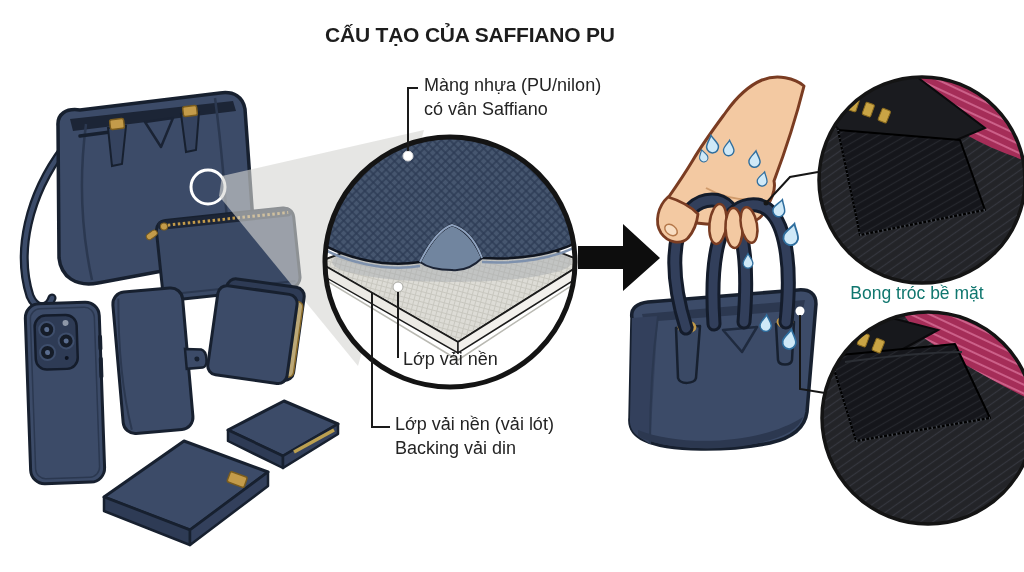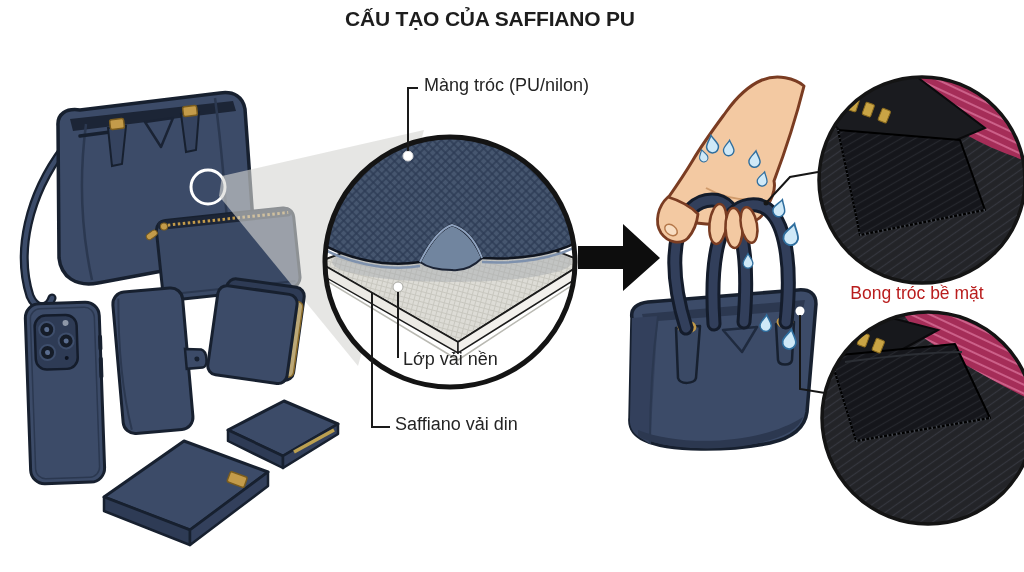--- a/index.html
+++ b/index.html
@@ -3,28 +3,28 @@
 <meta charset="utf-8">
 <style>
   html,body{margin:0;padding:0;background:#fff;}
   .stage{
     position:relative;width:1024px;height:572px;background:#ffffff;
     font-family:"Liberation Sans",sans-serif;overflow:hidden;
   }
   .stage svg{position:absolute;left:0;top:0;}
   .txt{position:absolute;color:#222;}
   .title{font-weight:bold;font-size:21px;color:#1d1d1d;text-align:center;letter-spacing:-0.2px;white-space:nowrap;}
-  #title-left{left:325px;top:7px;width:280px;margin-left:20px;}
+  #title-left{left:325px;top:23px;width:280px;}
   #title-right{left:633px;top:27px;width:390px;}
   .callout{font-size:18px;line-height:1.32;color:#242424;}
   .callout span{display:block;}
   #label-film{left:424px;top:74px;}
   #label-base{left:403px;top:348px;}
   #label-lining{left:395px;top:413px;}
-  .caption{font-size:17.5px;color:#b91c1c;text-align:center;white-space:nowrap;}
+  .caption{font-size:17.5px;color:#0f766e;text-align:center;white-space:nowrap;}
   #caption-top{left:827px;top:283px;width:180px;}
   #caption-bottom{left:816px;top:527px;width:190px;}
 </style>
 </head>
 <body>
 
 <div class="stage">
 
 <svg width="1024" height="572" viewBox="0 0 1024 572">
   <defs>
@@ -246,21 +246,23 @@
         <rect x="874" y="339" width="9" height="13" rx="1.5" transform="rotate(22 878 345)"></rect>
       </g>
     </g>
     <circle cx="928" cy="418" r="106" fill="none" stroke="#141414" stroke-width="3.5"></circle>
   </g>
 </svg>
 
   <div class="txt title" id="title-left">CẤU TẠO CỦA SAFFIANO PU</div>
 
   <div class="txt callout" id="label-film">
-    <span>Màng tróc (PU/nilon)</span>
+    <span>Màng nhựa (PU/nilon)</span>
+    <span>có vân Saffiano</span>
   </div>
   <div class="txt callout" id="label-base">Lớp vải nền</div>
   <div class="txt callout" id="label-lining">
-    <span>Saffiano vải din</span>
+    <span>Lớp vải nền (vải lót)</span>
+    <span>Backing vải din</span>
   </div>
 
   <div class="txt caption" id="caption-top">Bong tróc bề mặt</div>
 </div>
 
 </body></html>

